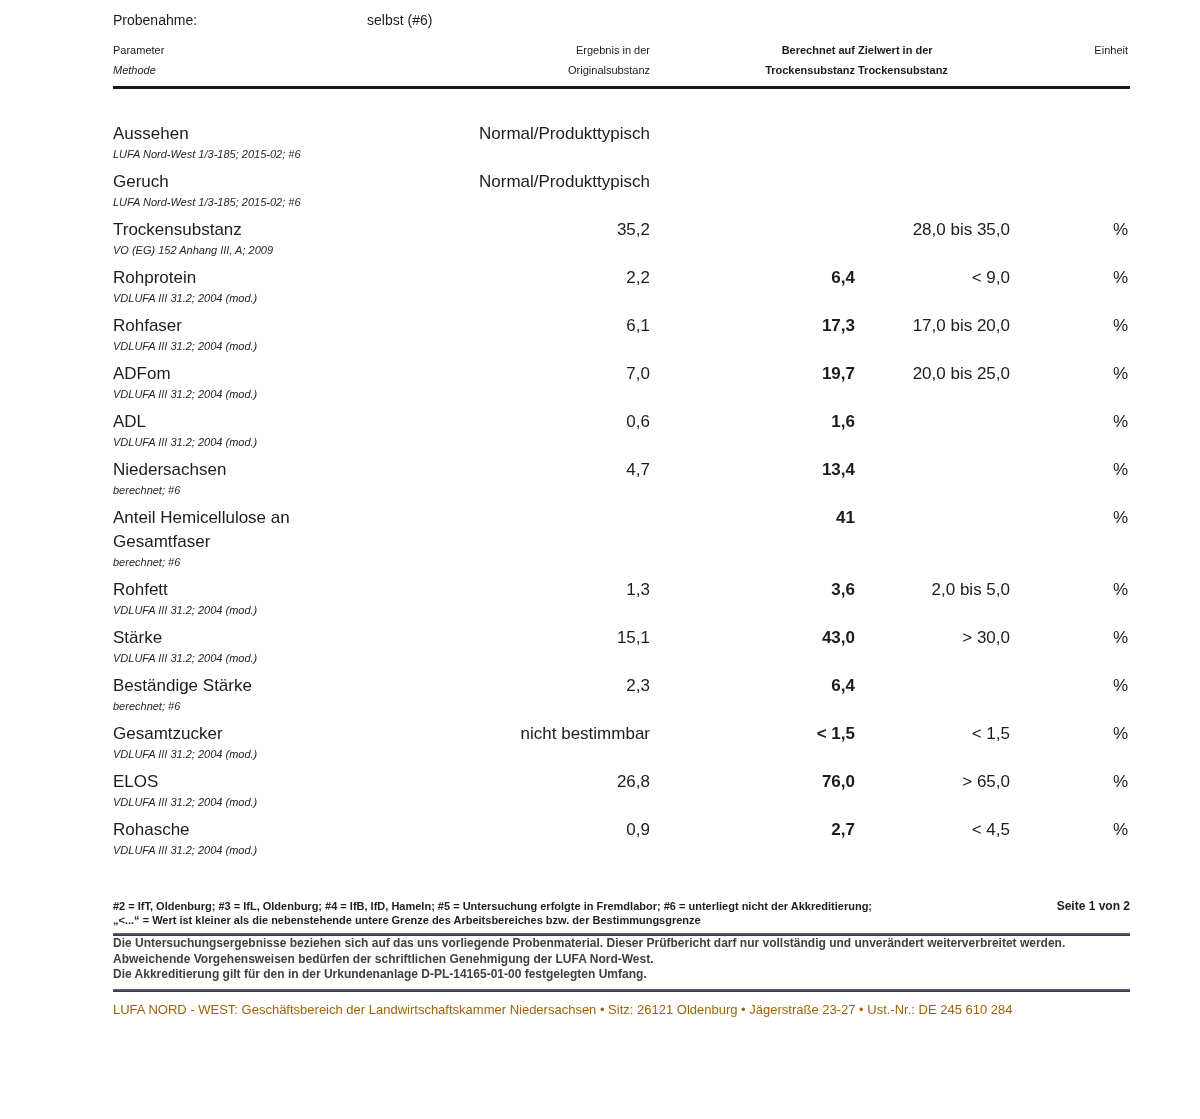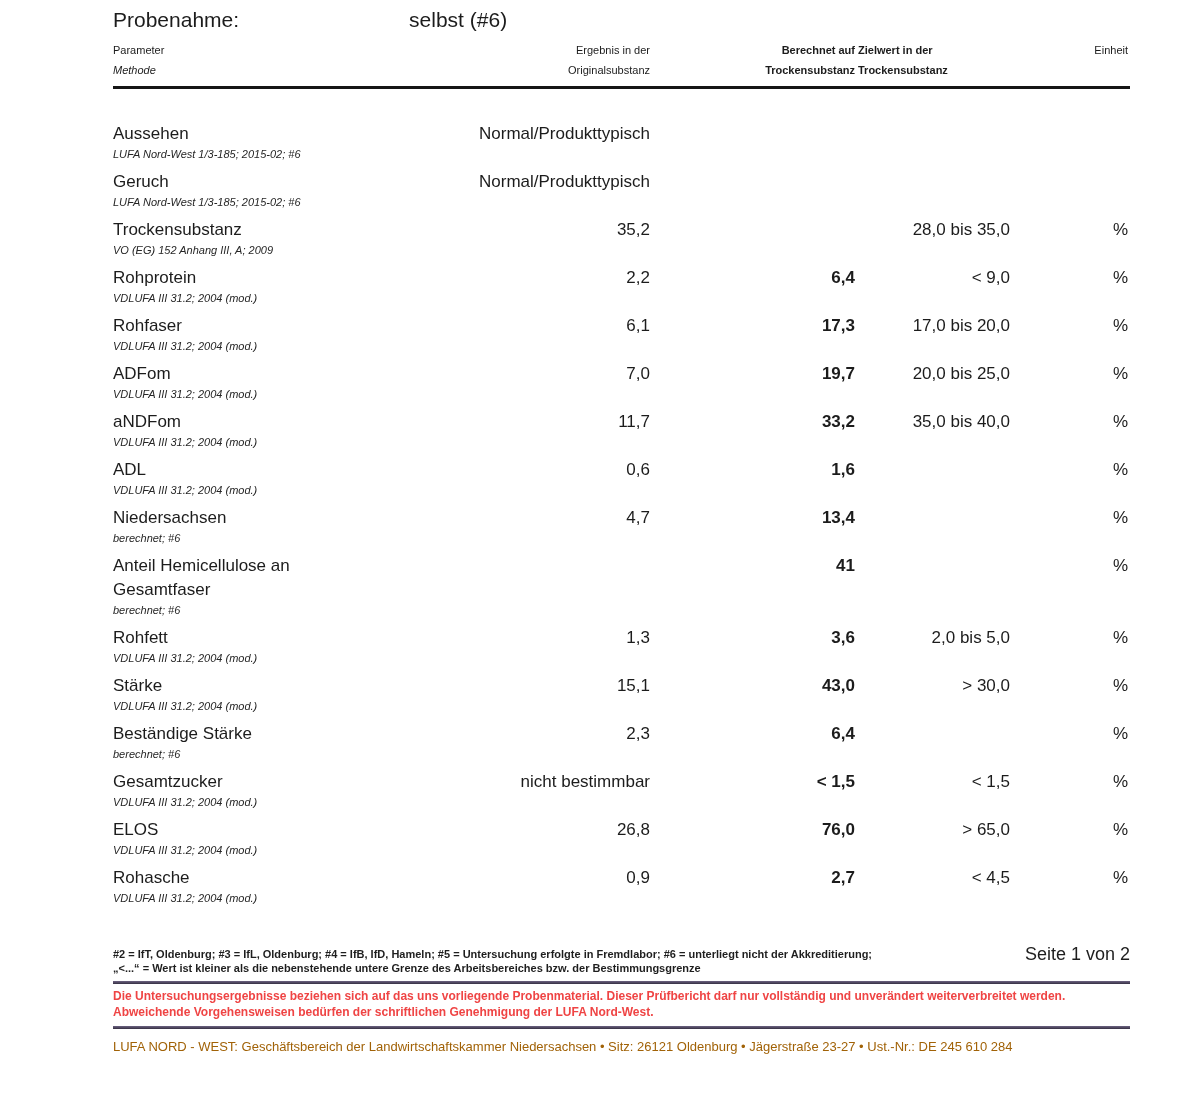--- a/index.html
+++ b/index.html
@@ -6,21 +6,21 @@
   html, body { background: #ffffff; }
   body {
     width: 1200px; height: 1119px; overflow: hidden;
     font-family: "Liberation Sans", "DejaVu Sans", sans-serif;
     color: #1c1c1c;
     -webkit-font-smoothing: antialiased;
   }
   .page { padding: 8px 70px 0 113px; width: 1200px; }
 
   
-  .meta-row { display: flex; font-size: 21px; line-height: 24px; }
+  .meta-row { display: flex; font-size: 14px; line-height: 24px; }
   .meta-row .meta-value { margin-left: 170px; }
 
   
   .head-table { width: 1017px; border-collapse: collapse; margin-top: 8px; }
   .head-table td { vertical-align: top; font-size: 11px; line-height: 20px; padding: 0; }
   .hline2 { display: block; }
   .col-param   { width: 300px; text-align: left; }
   .col-erg     { width: 250px; text-align: right; padding-right: 13px !important; }
   .col-ber     { width: 195px; text-align: right; padding-right: 3px !important; font-weight: 700; }
   .col-ziel    { width: 155px; text-align: left; padding-right: 3px !important; font-weight: bold; }
@@ -36,24 +36,24 @@
   .results td.c3 { width: 195px; text-align: right; padding-right: 3px; font-weight: 700; }
   .results td.c4 { width: 155px; text-align: right; padding-right: 3px; }
   .results td.c5 { width: 117px; text-align: right; padding-right: 2px; }
   .pname  { font-size: 17px; line-height: 24px; max-width: 215px; }
   .pmethod{ font-size: 11px; line-height: 13px; font-style: italic; margin-top: 2px; color: #262626; }
   .val    { font-size: 17px; line-height: 24px; }
 
   
   .footnotes { margin-top: 33px; font-size: 11px; line-height: 14px; font-weight: 600; color: #1e1e1e; }
   .fn-line1 { display: flex; justify-content: space-between; }
-  .page-num { font-size: 18px; font-weight: 400; white-space: nowrap; padding-left: 20px; }
+  .page-num { font-size: 12px; font-weight: 700; white-space: nowrap; padding-left: 20px; }
   .purple-rule { width: 1017px; height: 3px; margin-top: 6px;
                  background: linear-gradient(to bottom, #6d6382, #352f42); }
-  .disclaimer { margin-top: 5px; font-size: 12px; line-height: 15.5px; font-weight: 700; color: #ef4444; }
+  .disclaimer { font-size: 12px; line-height: 15.5px; font-weight: 700; color: #404040; }
   .company-line { margin-top: 10px; font-size: 13px; line-height: 16px; color: #a16207; }
 </style>
 </head>
 <body>
 
 <div class="page">
 
   <div class="meta-row">
     <span>Probenahme:</span>
     <span class="meta-value">selbst (#6)</span>
@@ -147,30 +147,20 @@
       <td class="c1">
         <div class="pname">ADFom</div>
         <div class="pmethod">VDLUFA III 31.2; 2004 (mod.)</div>
       </td>
       <td class="c2 val">7,0</td>
       <td class="c3 val">19,7</td>
       <td class="c4 val">20,0 bis 25,0</td>
       <td class="c5 val">%</td>
     </tr>
 
-    <tr>
-      <td class="c1">
-        <div class="pname">aNDFom</div>
-        <div class="pmethod">VDLUFA III 31.2; 2004 (mod.)</div>
-      </td>
-      <td class="c2 val">11,7</td>
-      <td class="c3 val">33,2</td>
-      <td class="c4 val">35,0 bis 40,0</td>
-      <td class="c5 val">%</td>
-    </tr>
 
     <tr>
       <td class="c1">
         <div class="pname">ADL</div>
         <div class="pmethod">VDLUFA III 31.2; 2004 (mod.)</div>
       </td>
       <td class="c2 val">0,6</td>
       <td class="c3 val">1,6</td>
       <td class="c4 val"></td>
       <td class="c5 val">%</td>
@@ -272,19 +262,20 @@
       <span class="page-num">Seite 1 von 2</span>
     </div>
     <div>„&lt;...“ = Wert ist kleiner als die nebenstehende untere Grenze des Arbeitsbereiches bzw. der Bestimmungsgrenze</div>
   </div>
 
   <div class="purple-rule"></div>
 
   <div class="disclaimer">
     <div>Die Untersuchungsergebnisse beziehen sich auf das uns vorliegende Probenmaterial. Dieser Prüfbericht darf nur vollständig und unverändert weiterverbreitet werden.</div>
     <div>Abweichende Vorgehensweisen bedürfen der schriftlichen Genehmigung der LUFA Nord-West.</div>
+    <div>Die Akkreditierung gilt für den in der Urkundenanlage D-PL-14165-01-00 festgelegten Umfang.</div>
   </div>
 
   <div class="purple-rule"></div>
 
   <div class="company-line">LUFA NORD - WEST: Geschäftsbereich der Landwirtschaftskammer Niedersachsen • Sitz: 26121 Oldenburg • Jägerstraße 23-27 • Ust.-Nr.: DE 245 610 284</div>
 
 </div>
 
 </body></html>

